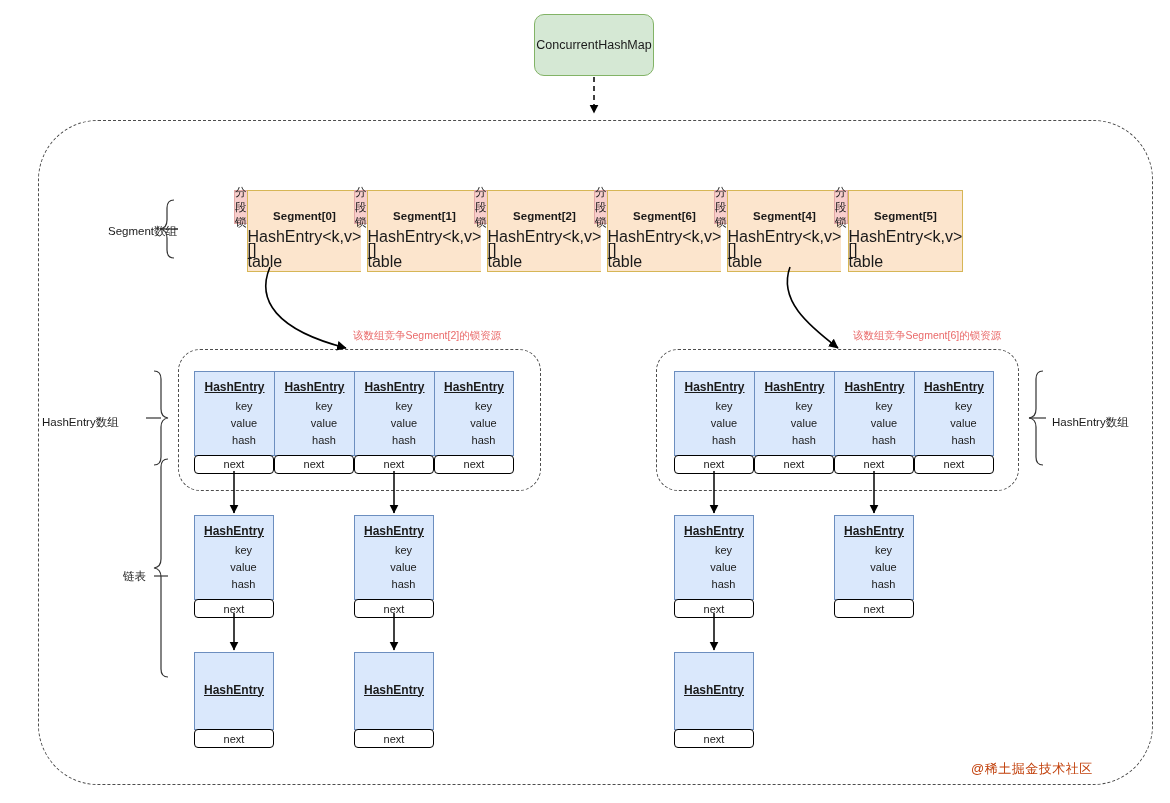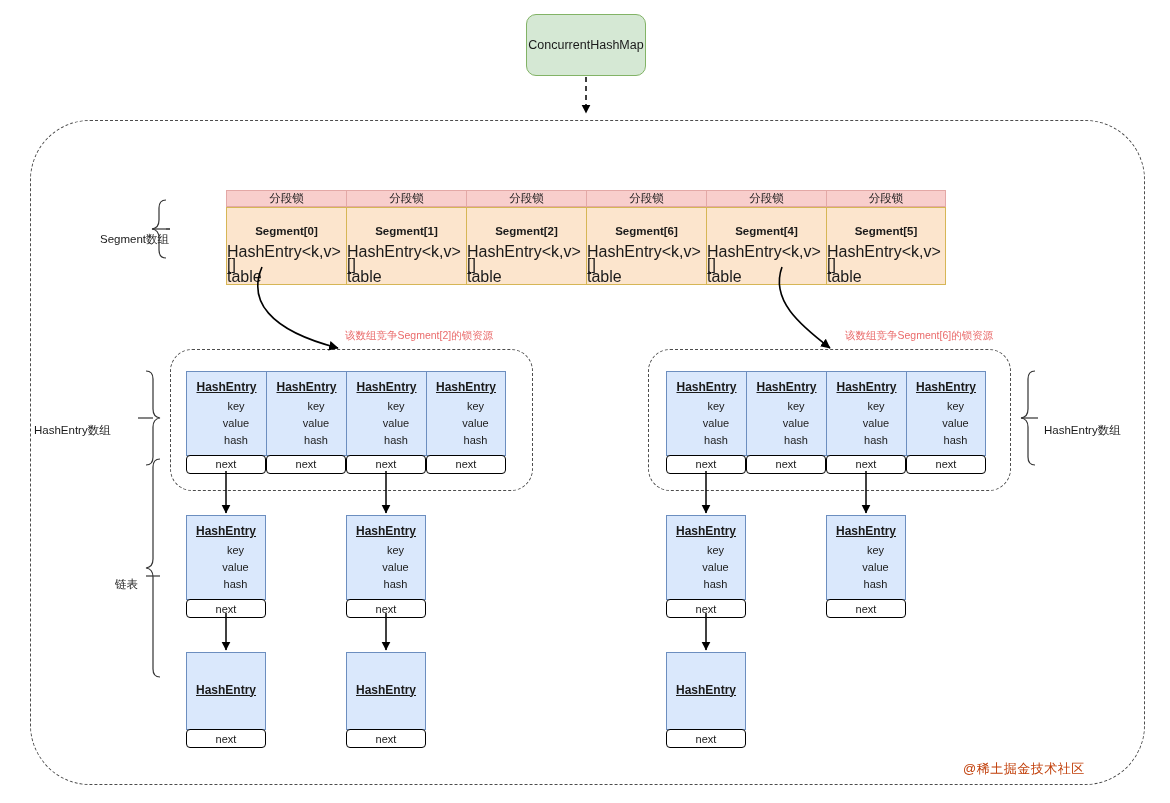--- a/index.html
+++ b/index.html
@@ -4,21 +4,21 @@
 <style>
   html,body{margin:0;padding:0;}
   body{
     width:1170px;height:803px;
     background:#ffffff;
     font-family:"Liberation Sans","DejaVu Sans",sans-serif;
     color:#1a1a1a;
     position:relative;
     overflow:hidden;
   }
-  #stage{position:absolute;left:0;top:0;width:1054px;height:803px;}
+  #stage{position:absolute;left:8px;top:0;width:1054px;height:803px;}
 
   
   .abs{position:absolute;box-sizing:border-box;}
 
   
   .root-node{
     left:526px;top:14px;width:120px;height:62px;
     background:#d5e8d4;border:1.3px solid #82b366;border-radius:10px;
     display:flex;align-items:center;justify-content:center;
     font-size:12.5px;color:#1a1a1a;text-align:center;
@@ -30,21 +30,21 @@
     border:1.6px dashed #4d4d4d;border-radius:60px;background:transparent;
   }
   .he-group{
     border:1.6px dashed #4d4d4d;border-radius:22px;background:transparent;
   }
   .he-group.left{left:170px;top:349px;width:363px;height:142px;}
   .he-group.right{left:648px;top:349px;width:363px;height:142px;}
 
   
   .seg-table{left:226px;top:170px;width:720px;height:96px;display:flex;}
-  .seg-col{width:120px;display:flex;flex-direction:column;margin-top:20px;}
+  .seg-col{width:120px;display:flex;margin-top:20px;}
   .seg-lock{
     height:32px;background:#f8cecc;border:1px solid #e3a8a6;
     border-right-width:0;
     display:flex;align-items:center;justify-content:center;
     font-size:11.5px;color:#1a1a1a;
   }
   .seg-col:last-child .seg-lock{border-right-width:1px;}
   .seg-body{
     height:64px;background:#fce5cd;border:1px solid #d6b656;border-right-width:0;
     display:flex;flex-direction:column;align-items:center;justify-content:center;
@@ -83,21 +83,21 @@
   .chain-node.full .cn-main{height:76px;padding-top:7px;}
   .chain-node.stub .cn-main{height:76px;justify-content:center;padding-top:0;}
   .chain-node .cn-next{
     height:17px;margin-top:-1px;
     background:#ffffff;border:1.4px solid #000000;border-radius:4px;
     display:flex;align-items:center;justify-content:center;
     font-size:11px;
   }
 
   
-  .lbl{font-size:11.5px;color:#1a1a1a;white-space:nowrap;margin-top:8px;}
+  .lbl{font-size:11.5px;color:#1a1a1a;white-space:nowrap;}
   .lbl-seg-array{left:100px;top:224px;}
   .lbl-he-left{left:34px;top:415px;}
   .lbl-chain{left:115px;top:569px;}
   .lbl-he-right{left:1044px;top:415px;}
 
   .red-note{font-size:10.5px;color:#ea6b6b;white-space:nowrap;}
   .note-0{left:345px;top:329px;}
   .note-4{left:845px;top:329px;}
 
   .watermark{

